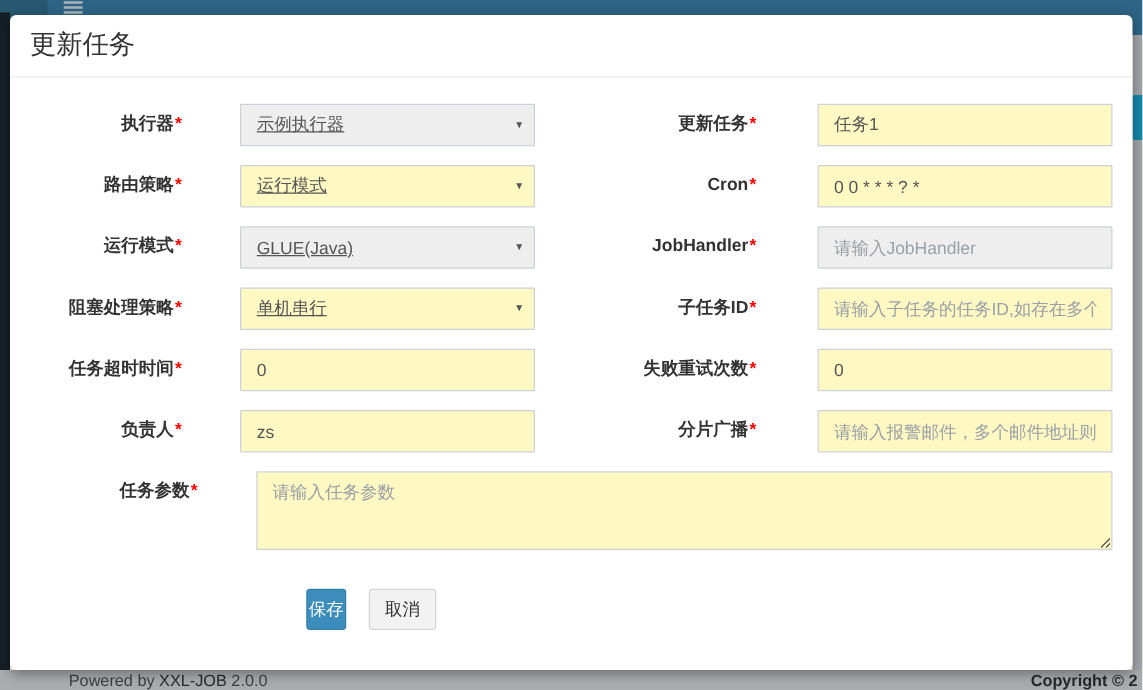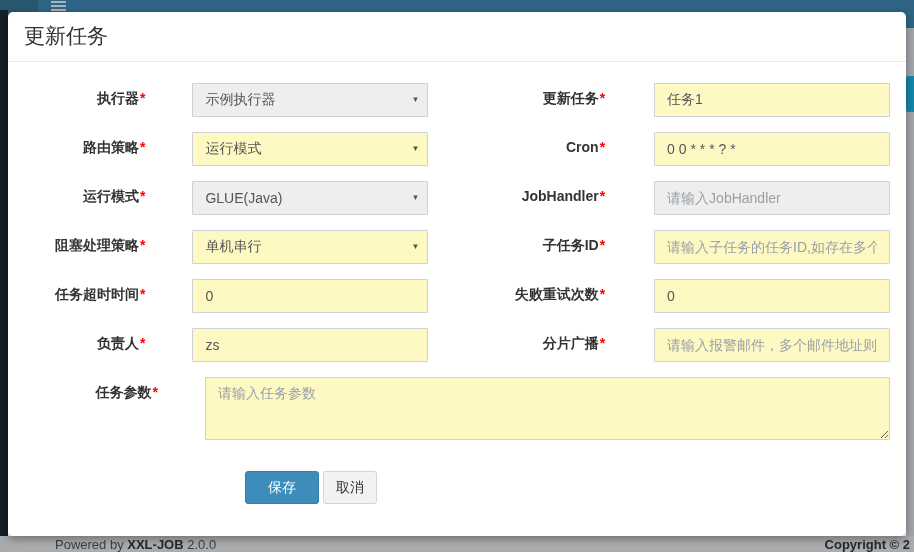--- a/index.html
+++ b/index.html
@@ -37,21 +37,21 @@
   .bg-right-btn {
     position: absolute; left: 906px; top: 76px; width: 8px; height: 36px;
     background: #1486a8; border-radius: 2px 0 0 2px;
   }
   .bg-footer {
     position: absolute; left: 0; top: 536px; width: 914px; height: 16px;
     background: #a9abad; overflow: hidden; color: #3b3f44; font-size: 13px;
   }
   .bg-footer .left { position: absolute; left: 55px; top: 1px; white-space: nowrap; }
   .bg-footer .right { position: absolute; right: 4px; top: 1px; white-space: nowrap; font-weight: 700; color: #26292c; }
-  .bg-footer b { font-weight: 700; color: #26292c; }
+  .bg-footer b { font-weight: 400; color: #26292c; }
 
   
   .modal {
     position: absolute; left: 8px; top: 12px; width: 898px; height: 524px;
     background: #ffffff; border-radius: 5px;
     box-shadow: 0 3px 9px rgba(0,0,0,0.35);
   }
   .modal-header {
     padding: 14px 16px 15px 16px;
     border-bottom: 1px solid #e7eaec;
@@ -72,41 +72,41 @@
 
   .input, .select, textarea {
     width: 100%; height: 34px; border: 1px solid #cdd2d8; background: #fef9c3;
     color: #555; font-size: 14px; padding: 6px 12px;
     font-family: "Liberation Sans", "DejaVu Sans", sans-serif;
     border-radius: 1px; outline: none;
   }
   .input::placeholder, textarea::placeholder { color: #9aa0a6; opacity: 1; }
   .disabled { background: #eeeeee; }
 
-  .select { display: flex; align-items: center; padding-right: 22px; cursor: default; }
+  .select { display: flex; align-items: center; padding-right: 22px; cursor: default; text-decoration: underline; }
   .select .caret {
     position: absolute; right: 9px; top: 12px;
     font-size: 8px; color: #555; line-height: 10px;
   }
 
   .textarea-ctl { width: 716px; }
   textarea { height: 63px; resize: both; line-height: 18px; }
 
   .btn-row { margin-top: 28px; margin-left: 221px; display: flex; }
   .btn {
-    height: 33px; padding: 6px 22px; font-size: 14px; border-radius: 3px;
+    height: 33px; padding: 6px 1px; font-size: 14px; border-radius: 3px;
     cursor: pointer; line-height: 19px;
     font-family: "Liberation Sans", "DejaVu Sans", sans-serif;
   }
   .btn-save {
     background: #3c8dbc; border: 1px solid #367fa9; color: #ffffff;
   }
   .btn-cancel {
     background: #f2f2f2; border: 1px solid #d4d4d4; color: #333;
-    margin-left: 4px; padding: 6px 12px;
+    margin-left: 18px; padding: 6px 12px;
   }
 </style>
 </head>
 <body>
 
 <div class="bg-header">
   <div class="bg-logo"></div>
   <div class="hamburger">
       <i></i>
       <i></i>

